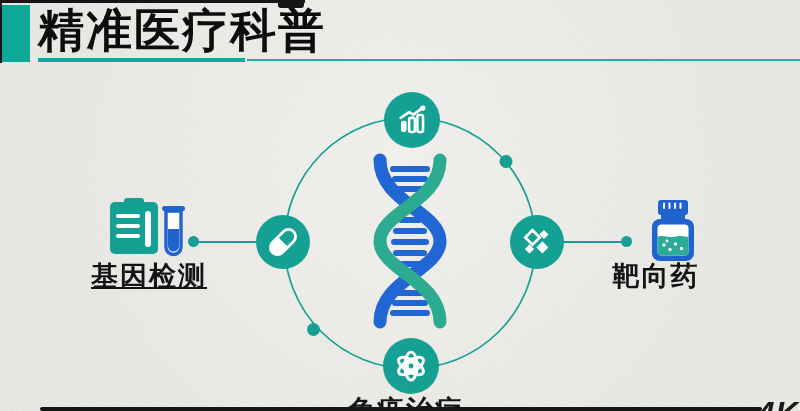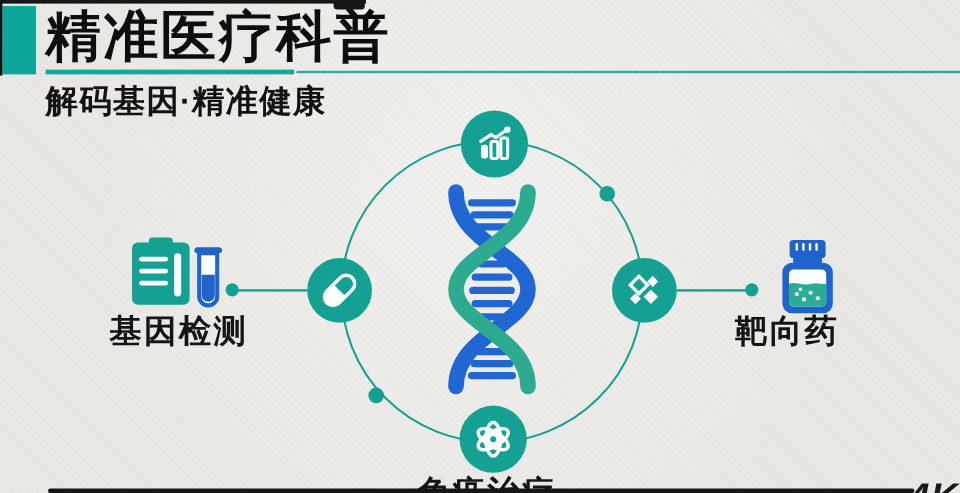--- a/index.html
+++ b/index.html
@@ -42,21 +42,20 @@
 </style>
 </head>
 <body>
 
 <div class="canvas">
 
   <div class="abs accent-bar"></div>
   <div class="abs page-title">精准医疗科普</div>
   <div class="abs rule-thick"></div>
   <div class="abs rule-thin"></div>
-  <div class="abs subtitle">解码基因·精准健康</div>
 
   <svg class="abs" style="left:283px;top:116px;" width="254" height="254" viewBox="0 0 254 254">
     <circle cx="127" cy="127" r="125.5" fill="none" stroke="#14a092" stroke-width="1.7"></circle>
     <circle cx="223" cy="45.5" r="6.5" fill="#14a092"></circle>
     <circle cx="30.5" cy="213.5" r="6.5" fill="#14a092"></circle>
   </svg>
 
   <div class="abs conn-dot" style="left:188px;"></div>
   <div class="abs conn-line" style="left:198px;width:58px;"></div>
   <div class="abs conn-line" style="left:564px;width:58px;"></div>
@@ -127,21 +126,21 @@
       <line x1="14" y1="30" x2="34" y2="30"></line>
       <line x1="14" y1="40" x2="34" y2="40"></line>
     </g>
     <rect x="41" y="15" width="6" height="36" rx="3" fill="#fff"></rect>
     <g>
       <rect x="58" y="10" width="23" height="5" rx="2.5" fill="#1f63cc"></rect>
       <path d="M62 15 L77 15 L77 51 A7.5 7.5 0 0 1 62 51 Z" fill="#fff" stroke="#1f63cc" stroke-width="3.4"></path>
       <path d="M64 33 L75 33 L75 50 A5.5 5.5 0 0 1 64 50 Z" fill="#1f63cc"></path>
     </g>
   </svg>
-  <div class="abs side-label" style="left:60px;top:258px;width:178px;">基因检测</div>
+  <div class="abs side-label" style="left:60px;top:258px;width:178px;text-decoration:underline;">基因检测</div>
 
   <svg class="abs" style="left:648px;top:198px;" width="50" height="64" viewBox="0 0 50 64">
     <rect x="10" y="2" width="30" height="15" rx="3" fill="#1f63cc"></rect>
     <g stroke="#fff" stroke-width="2" stroke-linecap="round">
       <line x1="16" y1="5.5" x2="16" y2="10"></line>
       <line x1="21.5" y1="5.5" x2="21.5" y2="10"></line>
       <line x1="27" y1="5.5" x2="27" y2="10"></line>
       <line x1="32.5" y1="5.5" x2="32.5" y2="10"></line>
     </g>
     <rect x="13" y="16" width="24" height="7" fill="#1f63cc"></rect>

